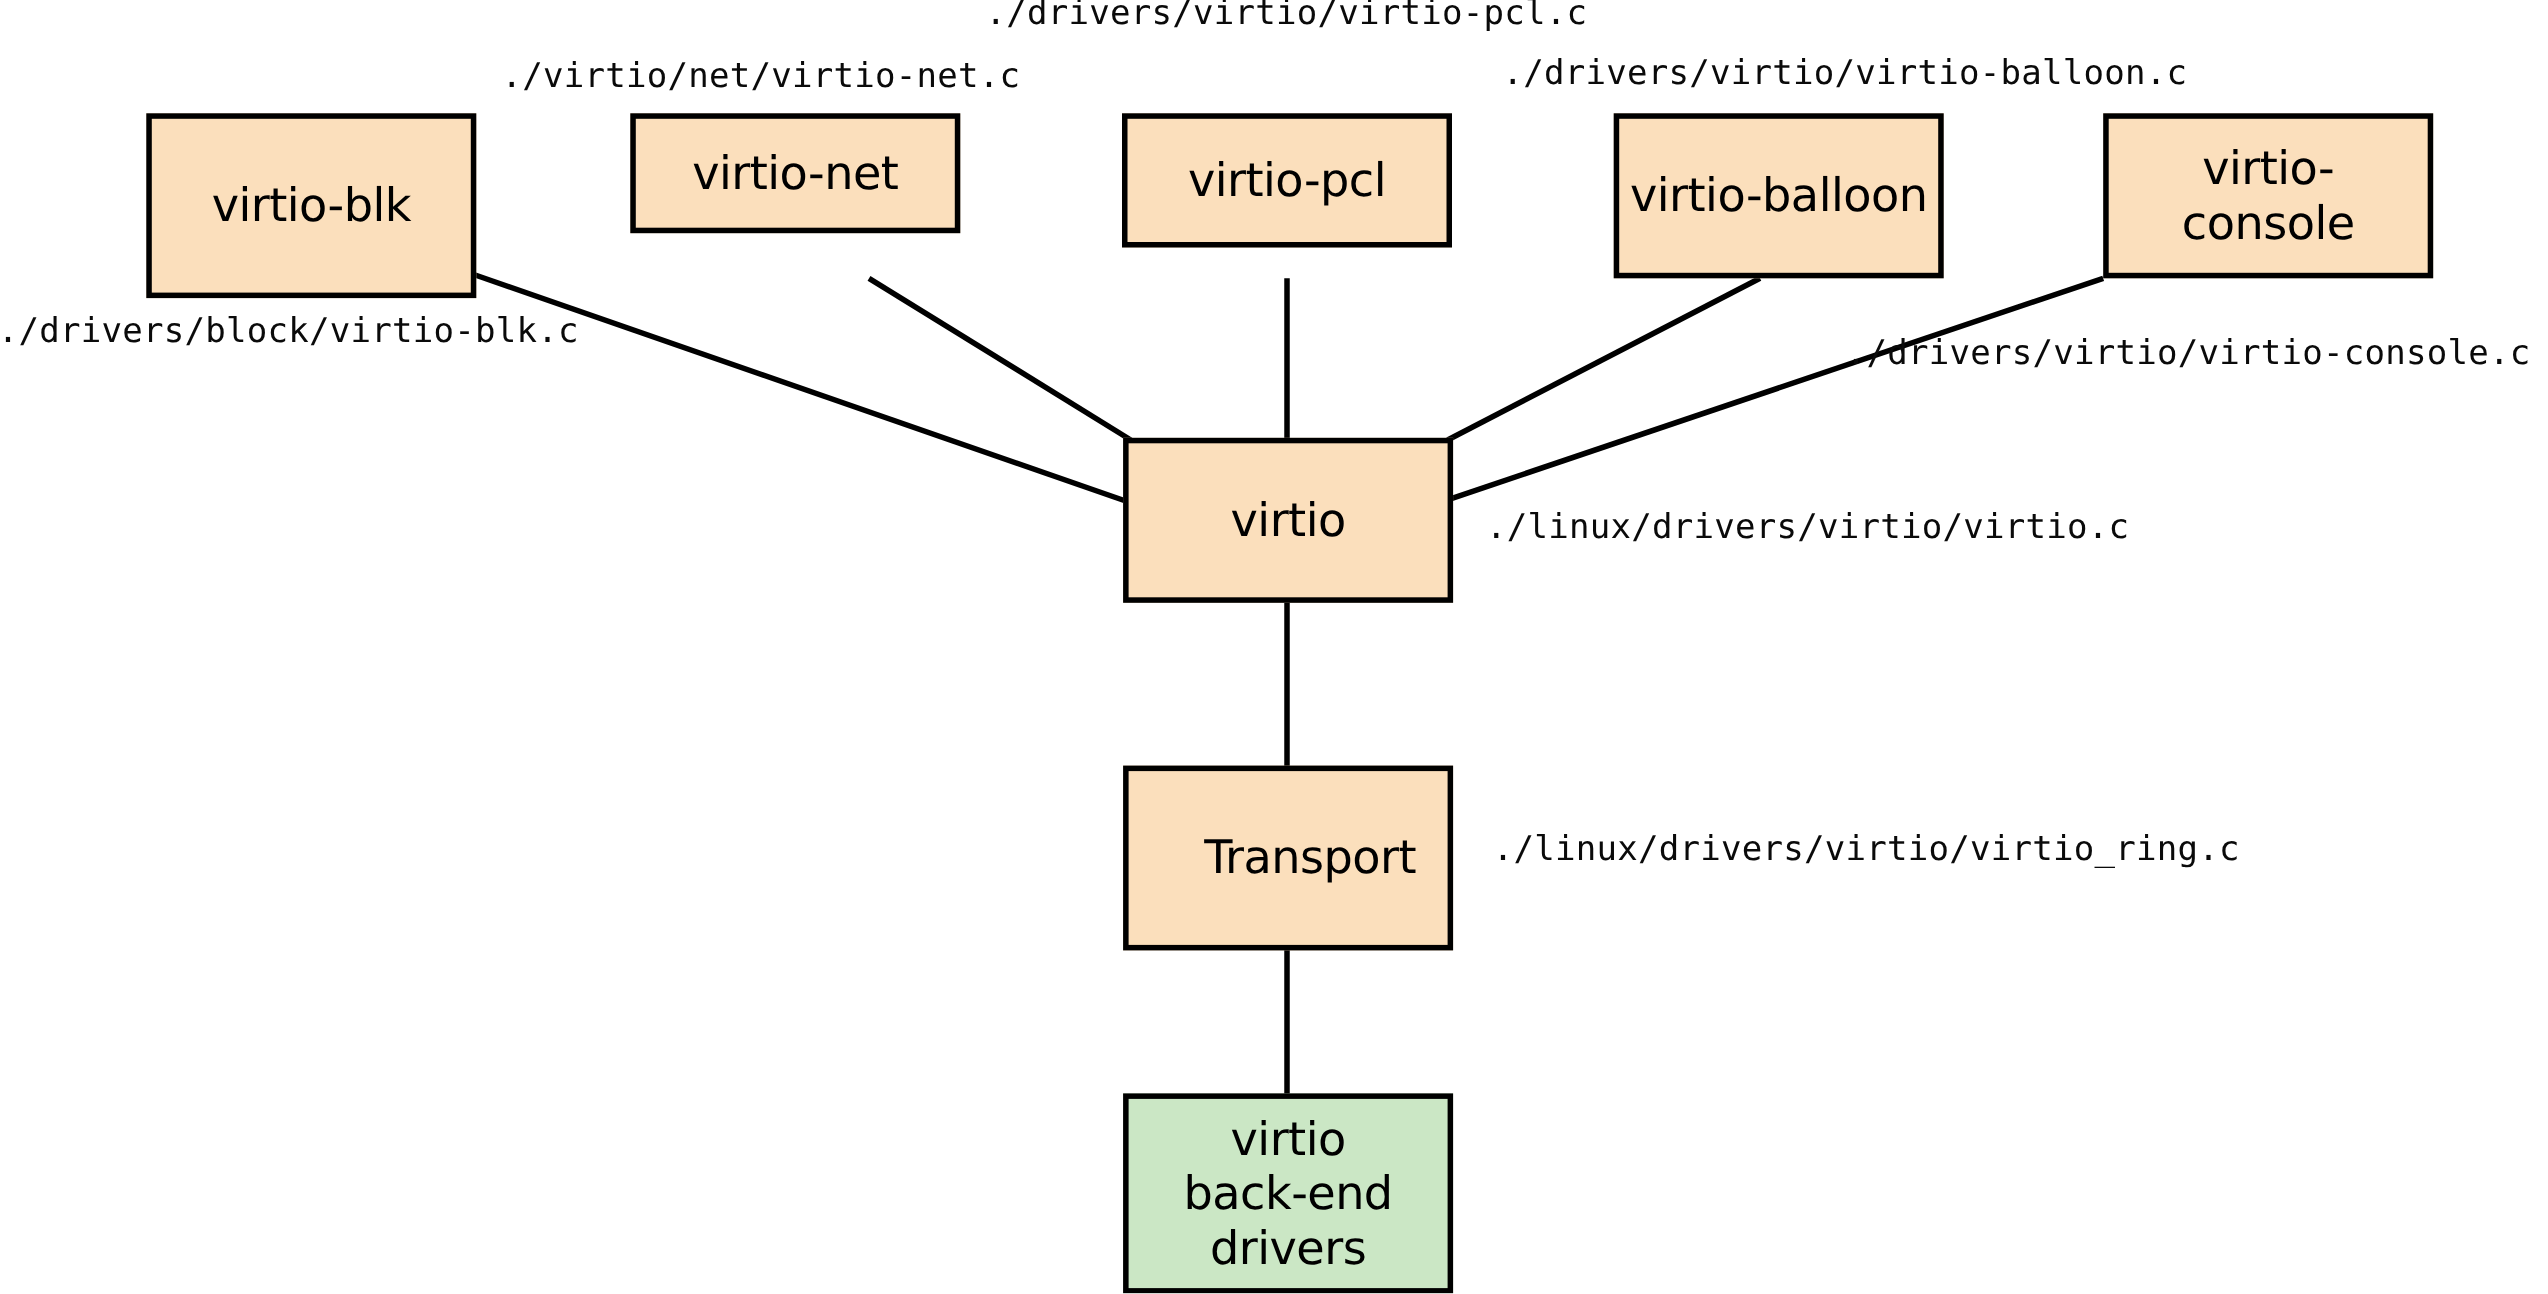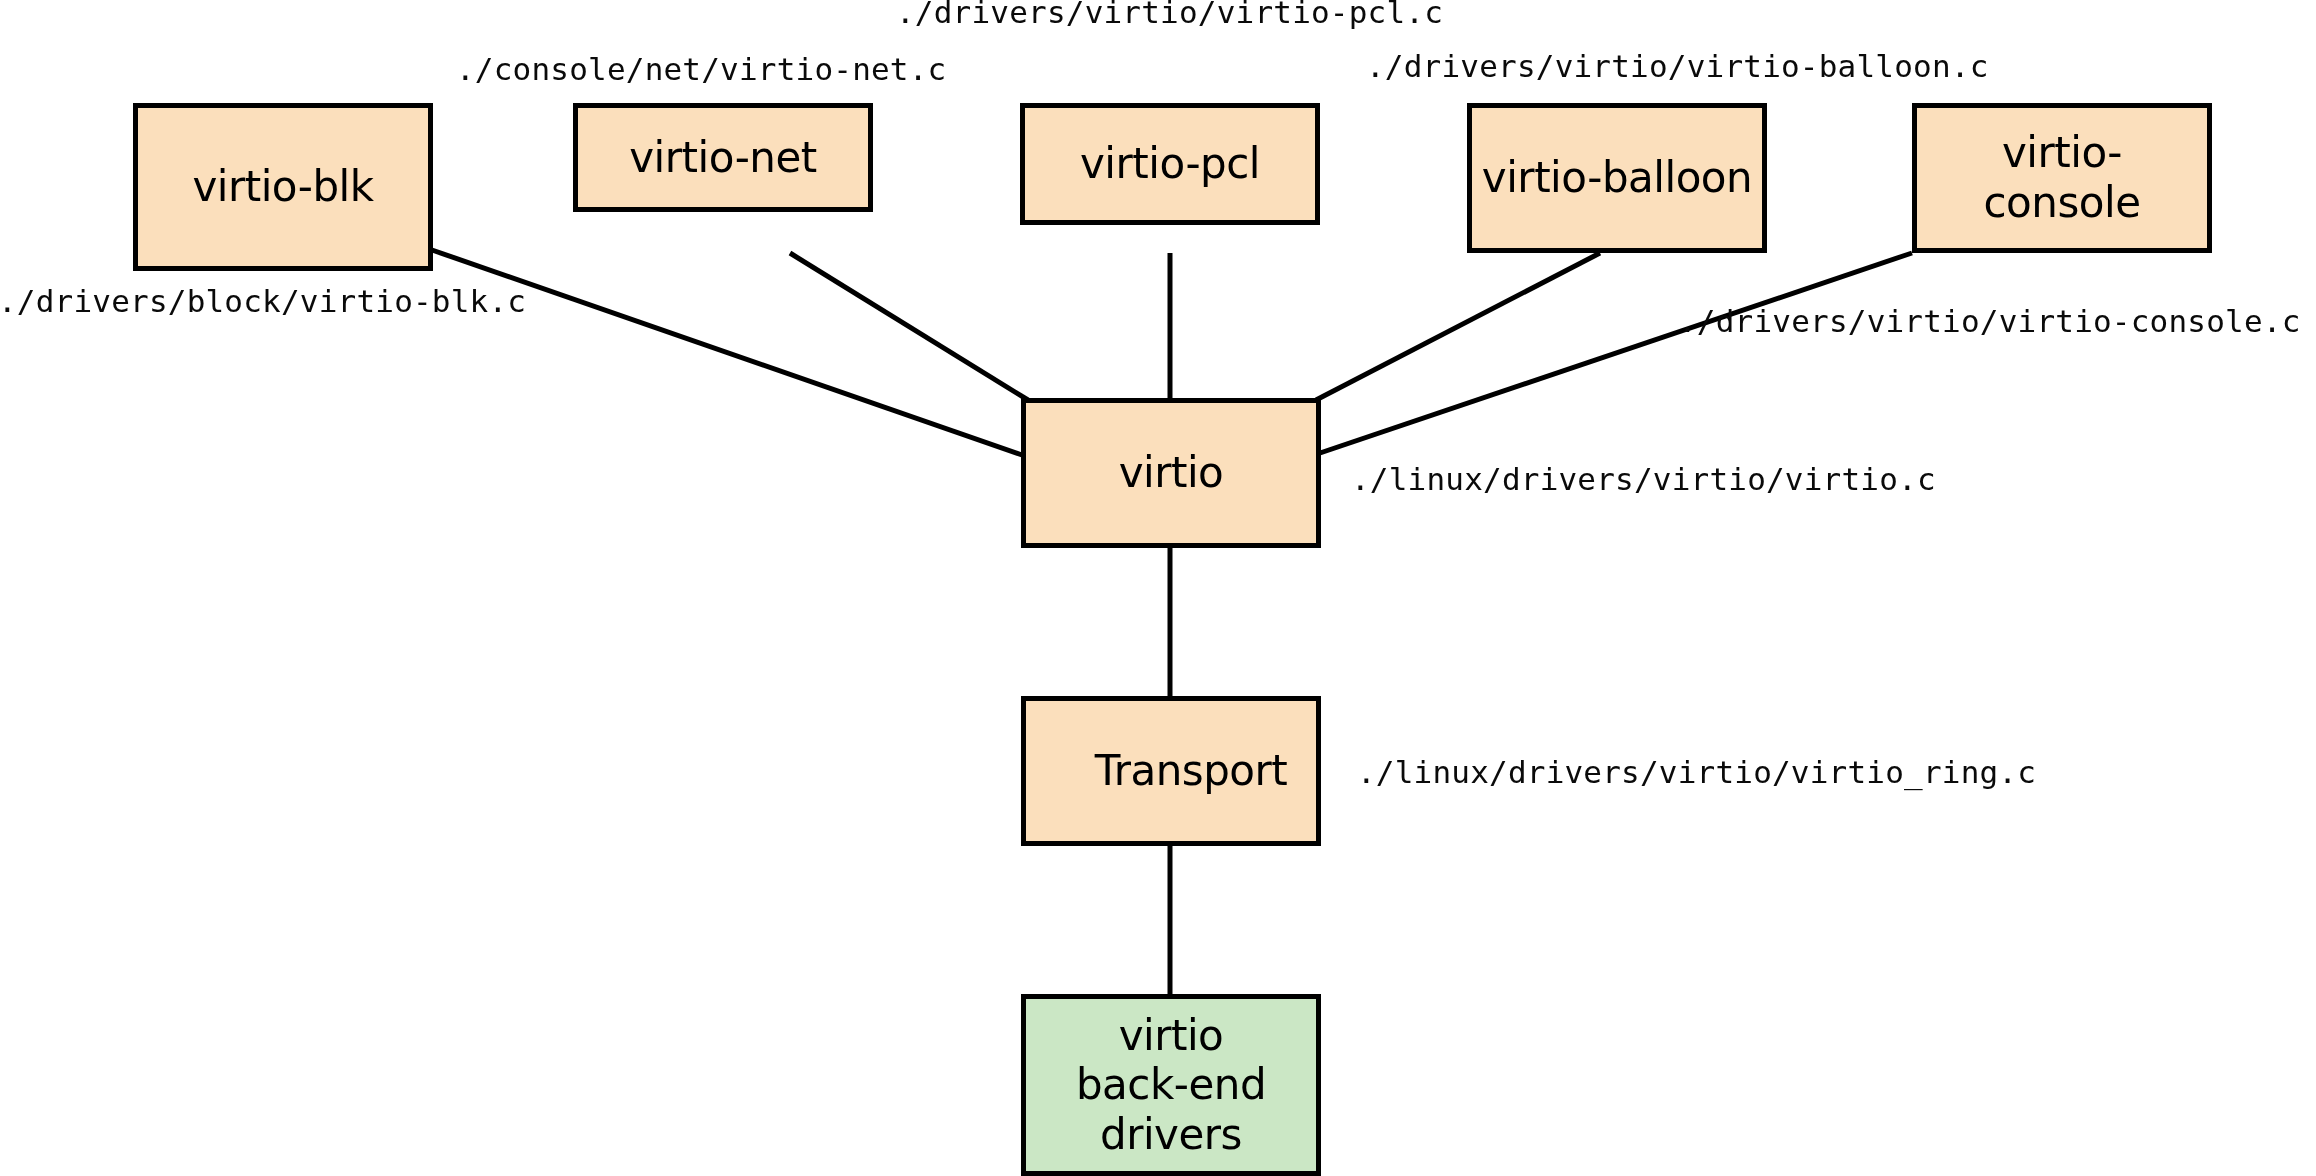--- a/index.html
+++ b/index.html
@@ -95,35 +95,35 @@
     <div>
       <span class="label">virtio-</span>
       <span class="label">console</span>
     </div>
   </div>
 
   <div class="node orange" style="left:1021px; top:398px; width:300px; height:150px;">
     <span class="label">virtio</span>
   </div>
 
-  <div class="node orange" style="left:1021px; top:696px; width:300px; height:150px;padding-left:40px;">
+  <div class="node orange" style="left:1021px; top:696px; width:300px; height:168px;padding-left:40px;">
     <span class="label">Transport</span>
   </div>
 
   <div class="node green" style="left:1021px; top:994px; width:300px; height:182px;">
     <div>
       <span class="label">virtio</span>
       <span class="label">back-end</span>
       <span class="label">drivers</span>
     </div>
   </div>
 
   <div class="caption" style="left:896px; top:-6px;">./drivers/virtio/virtio-pcl.c</div>
 
-  <div class="caption" style="left:456px; top:51px;">./console/net/virtio-net.c</div>
+  <div class="caption" style="left:456px; top:51px;">./virtio/net/virtio-net.c</div>
 
   <div class="caption" style="left:1334px; top:48px;margin-left:32px;">./drivers/virtio/virtio-balloon.c</div>
 
   <div class="caption" style="left:-2px; top:283px;">./drivers/block/virtio-blk.c</div>
 
   <div class="caption" style="left:1678px; top:303px;">./drivers/virtio/virtio-console.c</div>
 
   <div class="caption" style="left:1357px; top:754px;">./linux/drivers/virtio/virtio_ring.c</div>
 
   <div class="caption" style="left:1351px; top:461px;">./linux/drivers/virtio/virtio.c</div>

